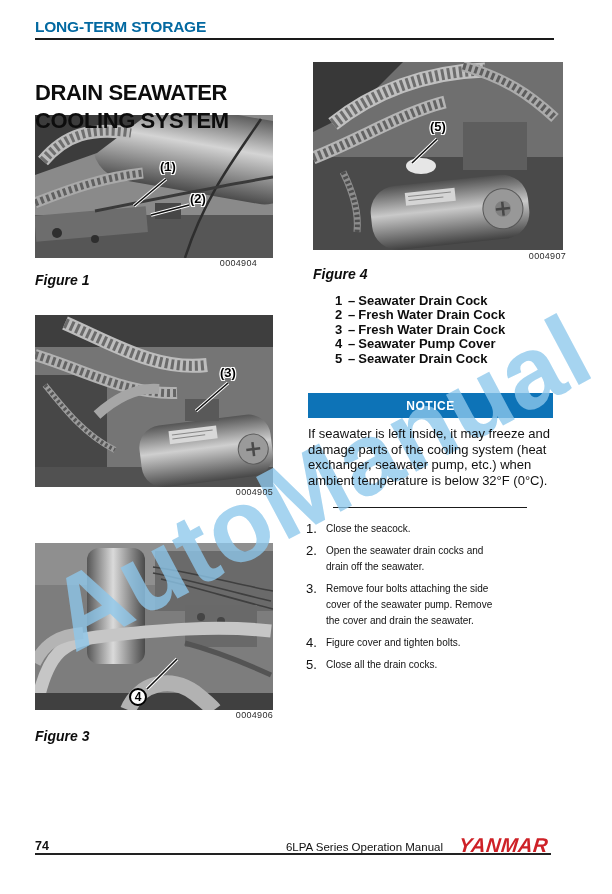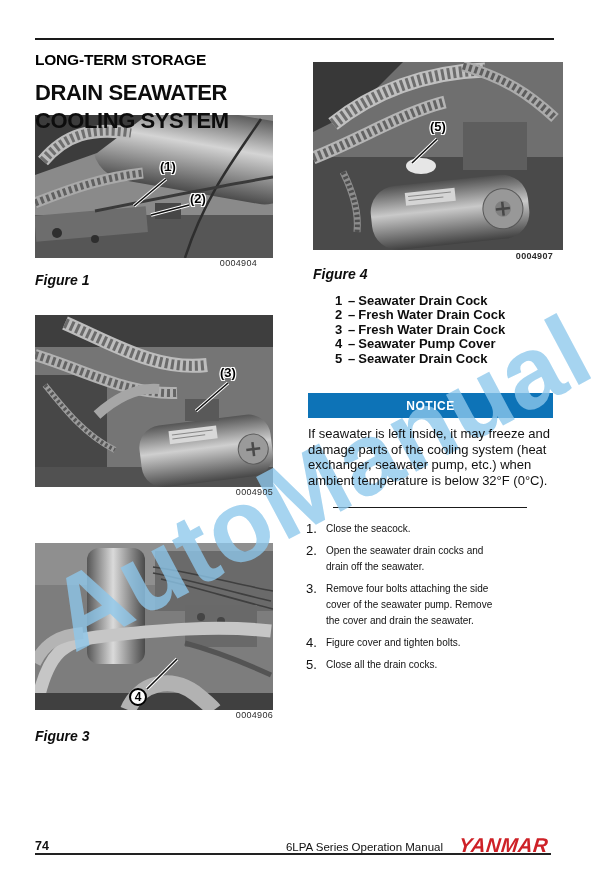--- a/index.html
+++ b/index.html
@@ -6,21 +6,21 @@
   html,body { background:#e9e9e9; }
   body { font-family:"Liberation Sans", sans-serif; }
   .page {
     position:relative; width:612px; height:894px; margin:0 auto;
     background:#ffffff; overflow:hidden;
   }
   .z3 { z-index:3; }
   
   .section-title {
     position:absolute; left:35px; top:18px; font-size:15.5px; font-weight:bold;
-    letter-spacing:-0.2px; color:#000000;margin-top:33px;
+    letter-spacing:-0.2px; color:#0369a1;
   }
   .header-rule { position:absolute; left:35px; top:38px; width:519px; height:2px; background:#1a1a1a; }
   
   .article-title {
     position:absolute; left:35px; top:45px; width:250px;
     font-size:22px; font-weight:bold; line-height:28px; letter-spacing:-0.4px; color:#0d0d0d;margin-top:34px;
   }
   
   .photo { position:absolute; background:#808080; overflow:hidden; }
   .photo svg { display:block; }
@@ -232,21 +232,21 @@
         <line x1="183" y1="152" x2="197" y2="152" stroke="#474747" stroke-width="2.5"></line>
         <line x1="190" y1="145" x2="190" y2="159" stroke="#474747" stroke-width="2.5"></line>
       </g>
       <g>
         <line class="leader-w" x1="124" y1="77" x2="99" y2="101"></line>
           <line class="leader-b" x1="124" y1="77" x2="99" y2="101"></line>
       </g>
     </svg>
     <span class="callout" style="left:117px; top:57px;">(5)</span>
   </div>
-  <div class="fig-id z3" style="left:313px; top:251px; width:240px;font-weight:bold;">0004907</div>
+  <div class="fig-id z3" style="left:326px; top:251px; width:240px;">0004907</div>
   <div class="fig-caption z3" style="left:313px; top:266px; width:250px;">Figure 4</div>
 
   <div class="legend">
       <div class="legend-row">
         <span class="lg-num">1</span>
         <span class="lg-sep">–</span>
         <span class="lg-label">Seawater Drain Cock</span>
       </div>
       <div class="legend-row">
         <span class="lg-num">2</span>

